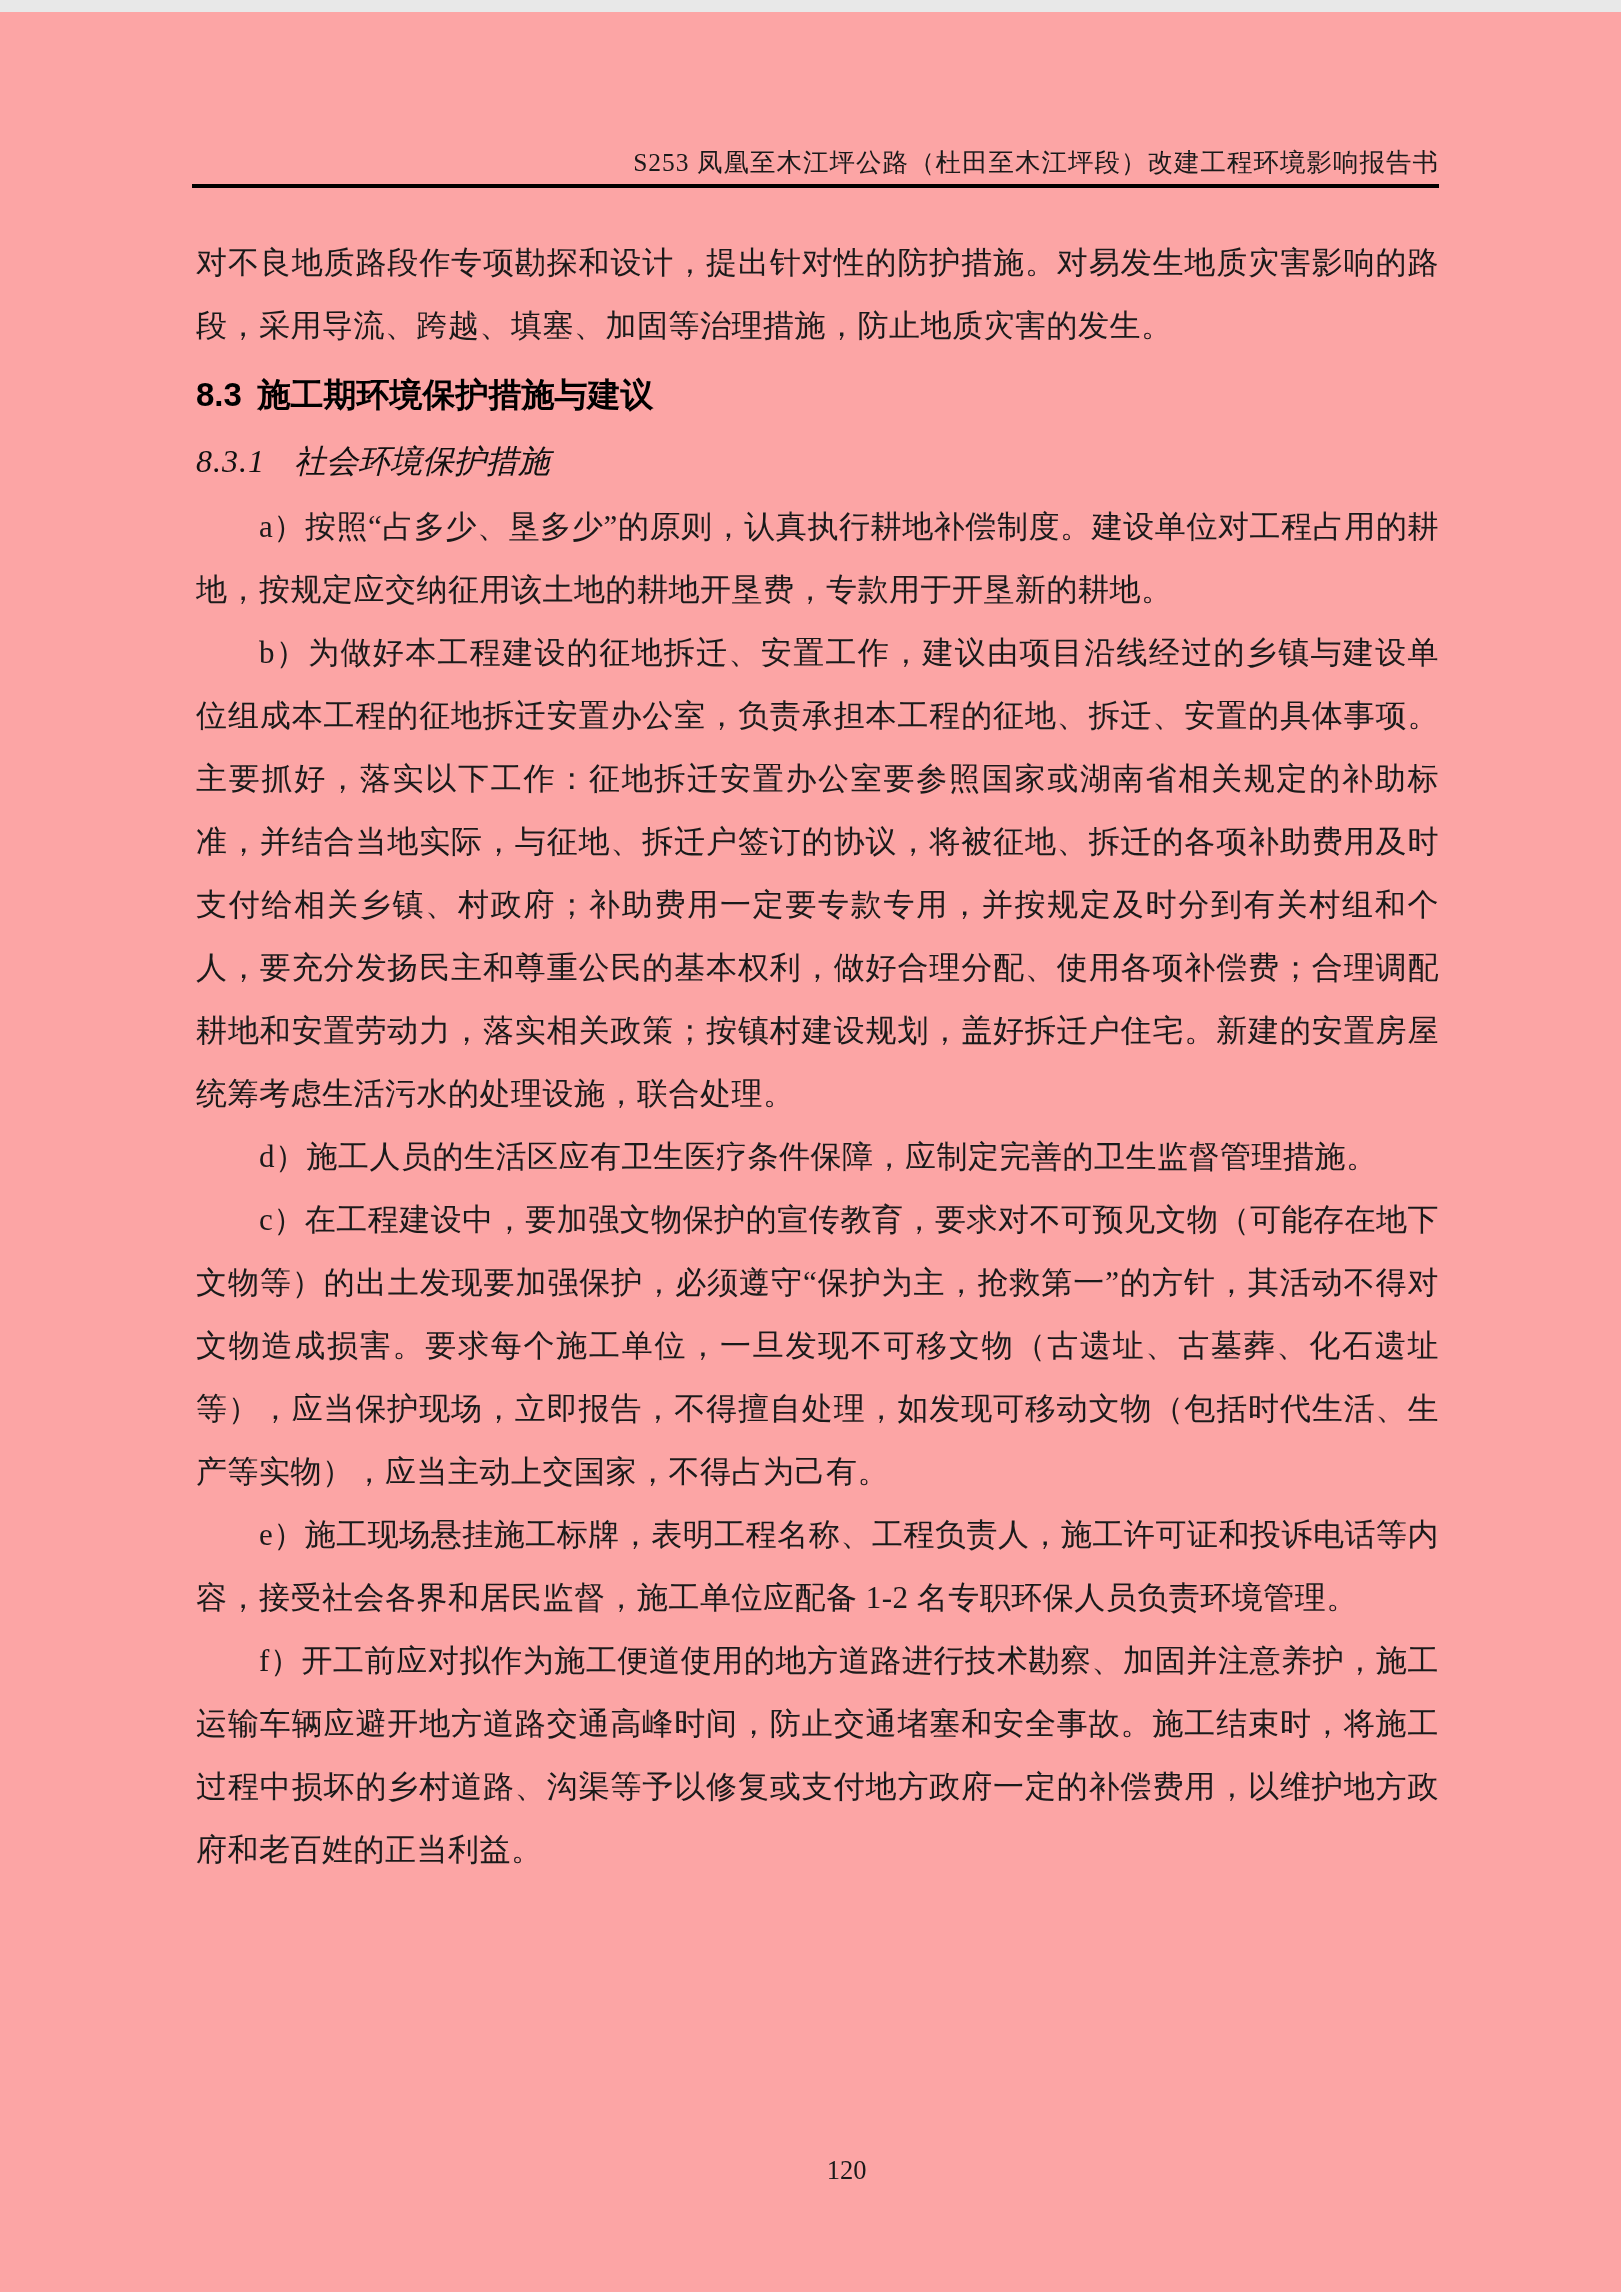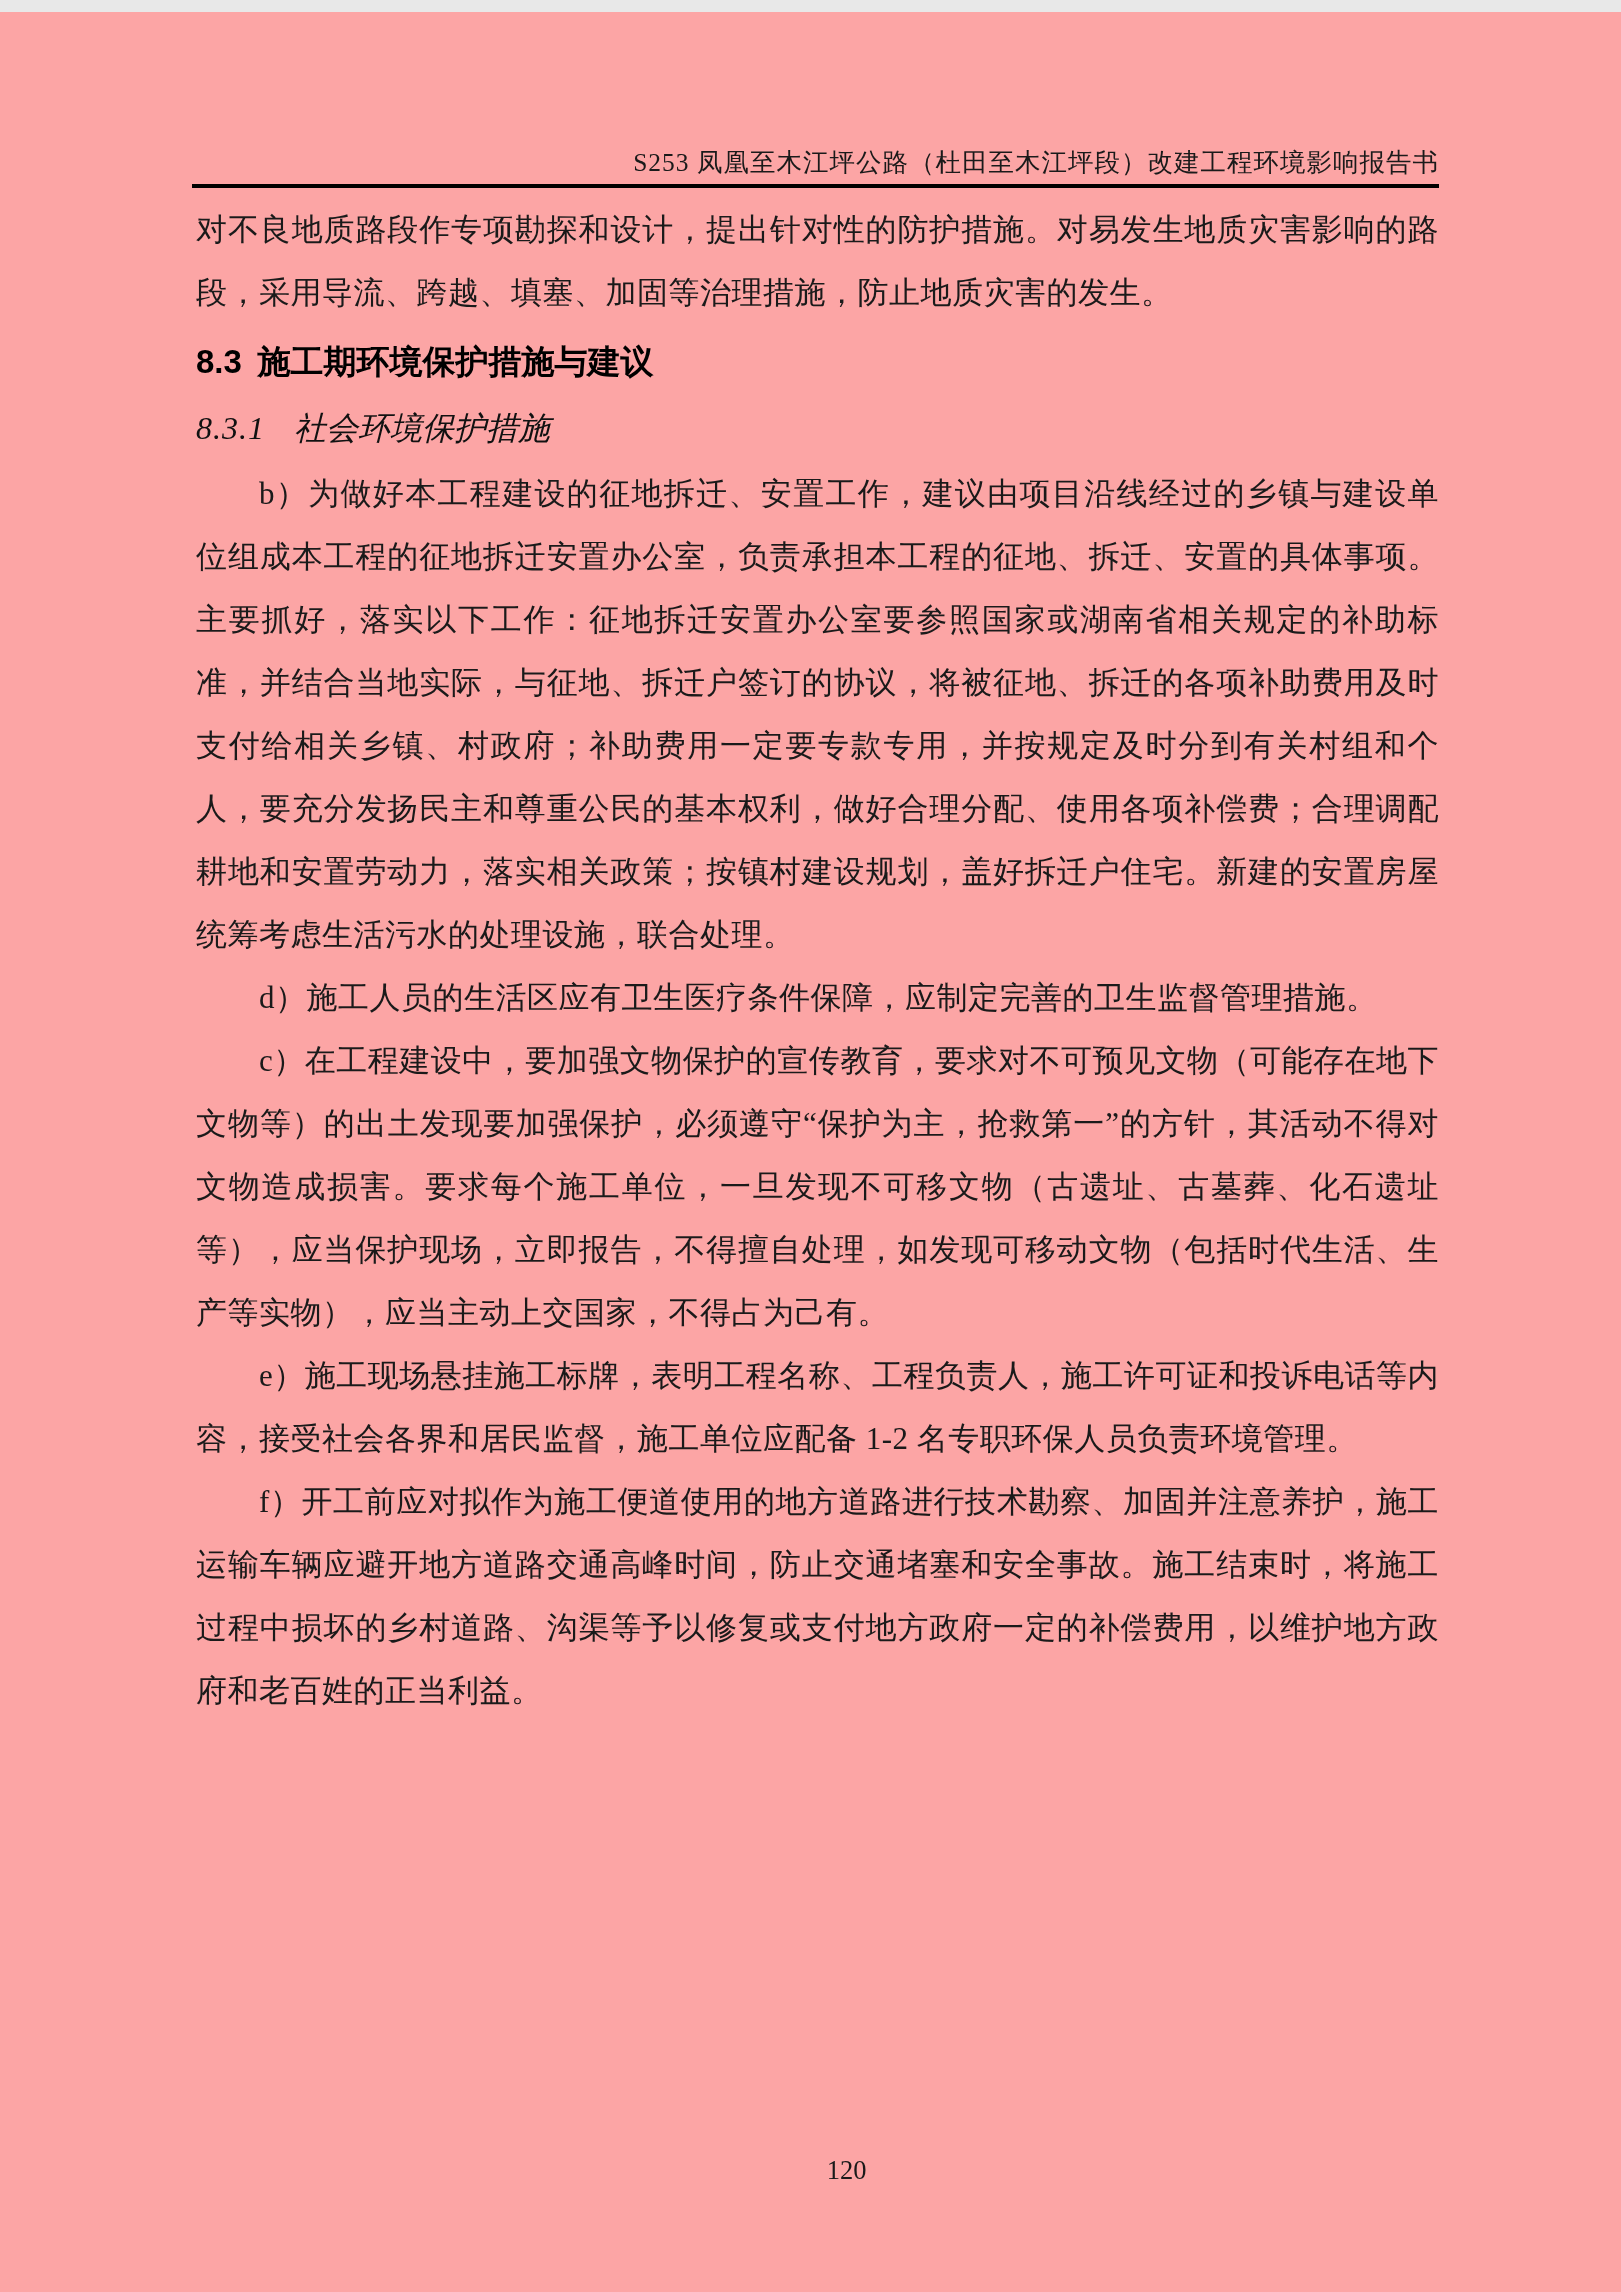--- a/index.html
+++ b/index.html
@@ -30,21 +30,21 @@
     white-space: nowrap;
   }
   .header-rule {
     margin-top: 5.9px;
     height: 0;
     border-bottom: 4.9px solid #000000;
   }
   
   .content {
     position: absolute;
-    top: 186px;
+    top: 219px;
     left: 196px;
     width: 1243px;
   }
   .content p {
     margin: 0;
     font-size: 31px;
     line-height: 63px;
     text-align: justify;
     text-align-last: left;
     letter-spacing: 0.5px;
@@ -99,20 +99,21 @@
     <p>对不良地质路段作专项勘探和设计，提出针对性的防护措施。对易发生地质灾害影响的路段，采用导流、跨越、填塞、加固等治理措施，防止地质灾害的发生。</p>
 
     <h2 class="sec">
       <span class="h-num">8.3</span><span>施工期环境保护措施与建议</span>
     </h2>
 
     <h3 class="subsec">
       <span class="h-num">8.3.1</span><span>社会环境保护措施</span>
     </h3>
 
+    <p class="indent">a）按照“占多少、垦多少”的原则，认真执行耕地补偿制度。建设单位对工程占用的耕地，按规定应交纳征用该土地的耕地开垦费，专款用于开垦新的耕地。</p>
 
     <p class="indent">b）为做好本工程建设的征地拆迁、安置工作，建议由项目沿线经过的乡镇与建设单位组成本工程的征地拆迁安置办公室，负责承担本工程的征地、拆迁、安置的具体事项。主要抓好，落实以下工作：征地拆迁安置办公室要参照国家或湖南省相关规定的补助标准，并结合当地实际，与征地、拆迁户签订的协议，将被征地、拆迁的各项补助费用及时支付给相关乡镇、村政府；补助费用一定要专款专用，并按规定及时分到有关村组和个人，要充分发扬民主和尊重公民的基本权利，做好合理分配、使用各项补偿费；合理调配耕地和安置劳动力，落实相关政策；按镇村建设规划，盖好拆迁户住宅。新建的安置房屋统筹考虑生活污水的处理设施，联合处理。</p>
 
     <p class="indent">d）施工人员的生活区应有卫生医疗条件保障，应制定完善的卫生监督管理措施。</p>
 
     <p class="indent">c）在工程建设中，要加强文物保护的宣传教育，要求对不可预见文物（可能存在地下文物等）的出土发现要加强保护，必须遵守“保护为主，抢救第一”的方针，其活动不得对文物造成损害。要求每个施工单位，一旦发现不可移文物（古遗址、古墓葬、化石遗址等），应当保护现场，立即报告，不得擅自处理，如发现可移动文物（包括时代生活、生产等实物），应当主动上交国家，不得占为己有。</p>
 
     <p class="indent">e）施工现场悬挂施工标牌，表明工程名称、工程负责人，施工许可证和投诉电话等内容，接受社会各界和居民监督，施工单位应配备 1-2 名专职环保人员负责环境管理。</p>
 
     <p class="indent">f）开工前应对拟作为施工便道使用的地方道路进行技术勘察、加固并注意养护，施工运输车辆应避开地方道路交通高峰时间，防止交通堵塞和安全事故。施工结束时，将施工过程中损坏的乡村道路、沟渠等予以修复或支付地方政府一定的补偿费用，以维护地方政府和老百姓的正当利益。</p>

